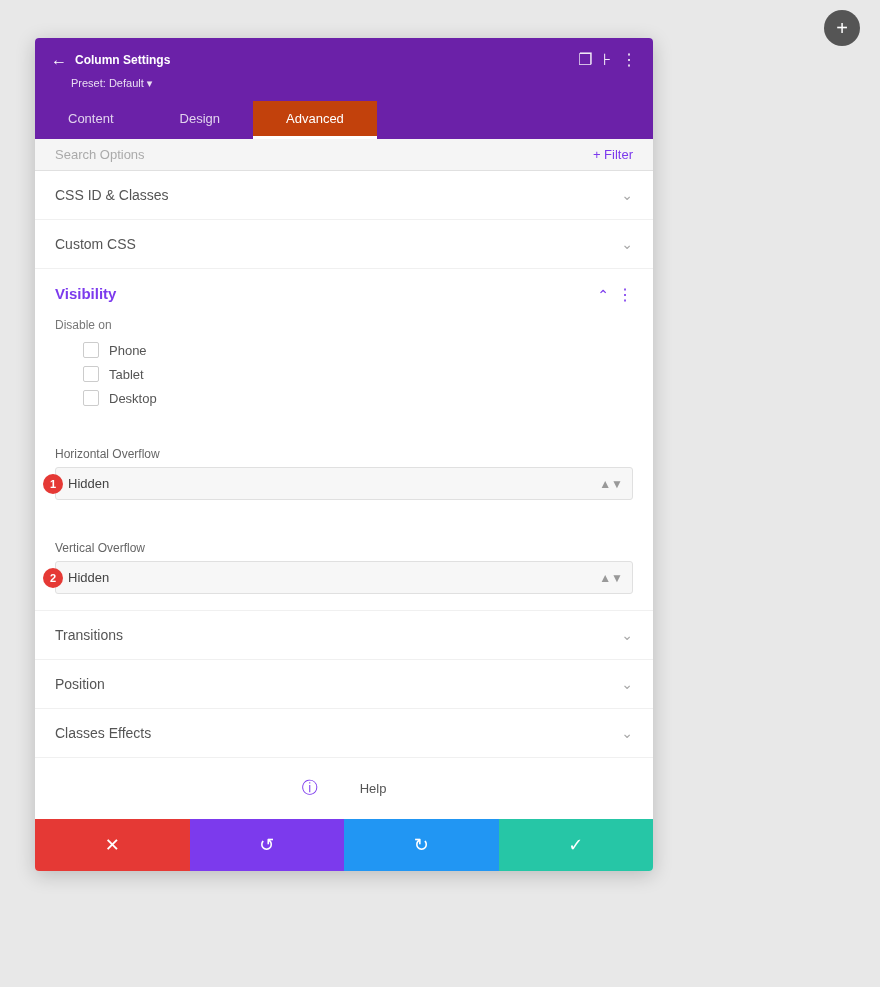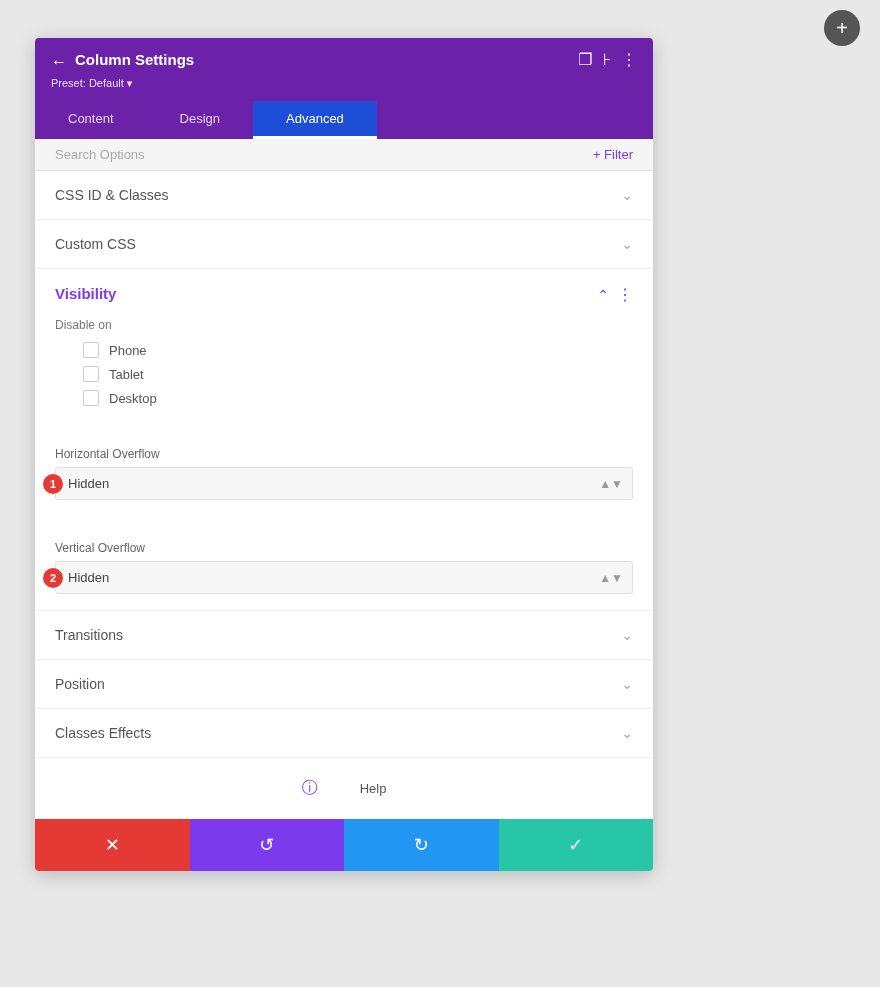--- a/index.html
+++ b/index.html
@@ -55,60 +55,61 @@
       align-items: center;
       gap: 8px;
     }
     .back-arrow {
       color: white;
       font-size: 16px;
       cursor: pointer;
     }
     .panel-title {
       color: white;
-      font-size: 15px;
+      font-size: 12px;
       font-weight: 600;
     }
     .header-icons {
       display: flex;
       gap: 10px;
       align-items: center;
     }
     .header-icon {
       color: white;
       font-size: 16px;
       cursor: pointer;
       opacity: 0.9;
     }
     .preset-row {
       margin-top: 4px;
     }
     .preset-text {
       color: rgba(255,255,255,0.85);
       font-size: 11px;
       cursor: pointer;
+      margin-left: 20px;
     }
     .preset-text::after {
       content: ' ▾';
     }
 
     
     .tabs {
       display: flex;
       background: #6b21a8;
     }
     .tab {
       padding: 10px 33px;
       color: rgba(255,255,255,0.8);
       font-size: 13px;
       cursor: pointer;
       border-bottom: 3px solid transparent;
     }
     .tab.active {
-      background: #1d4ed8;
+      background: #c2410c;
       color: white;
       border-bottom: 3px solid white;
     }
 
     
     .search-bar {
       display: flex;
       align-items: flex-end;
       justify-content: space-between;
       padding: 8px 20px;

